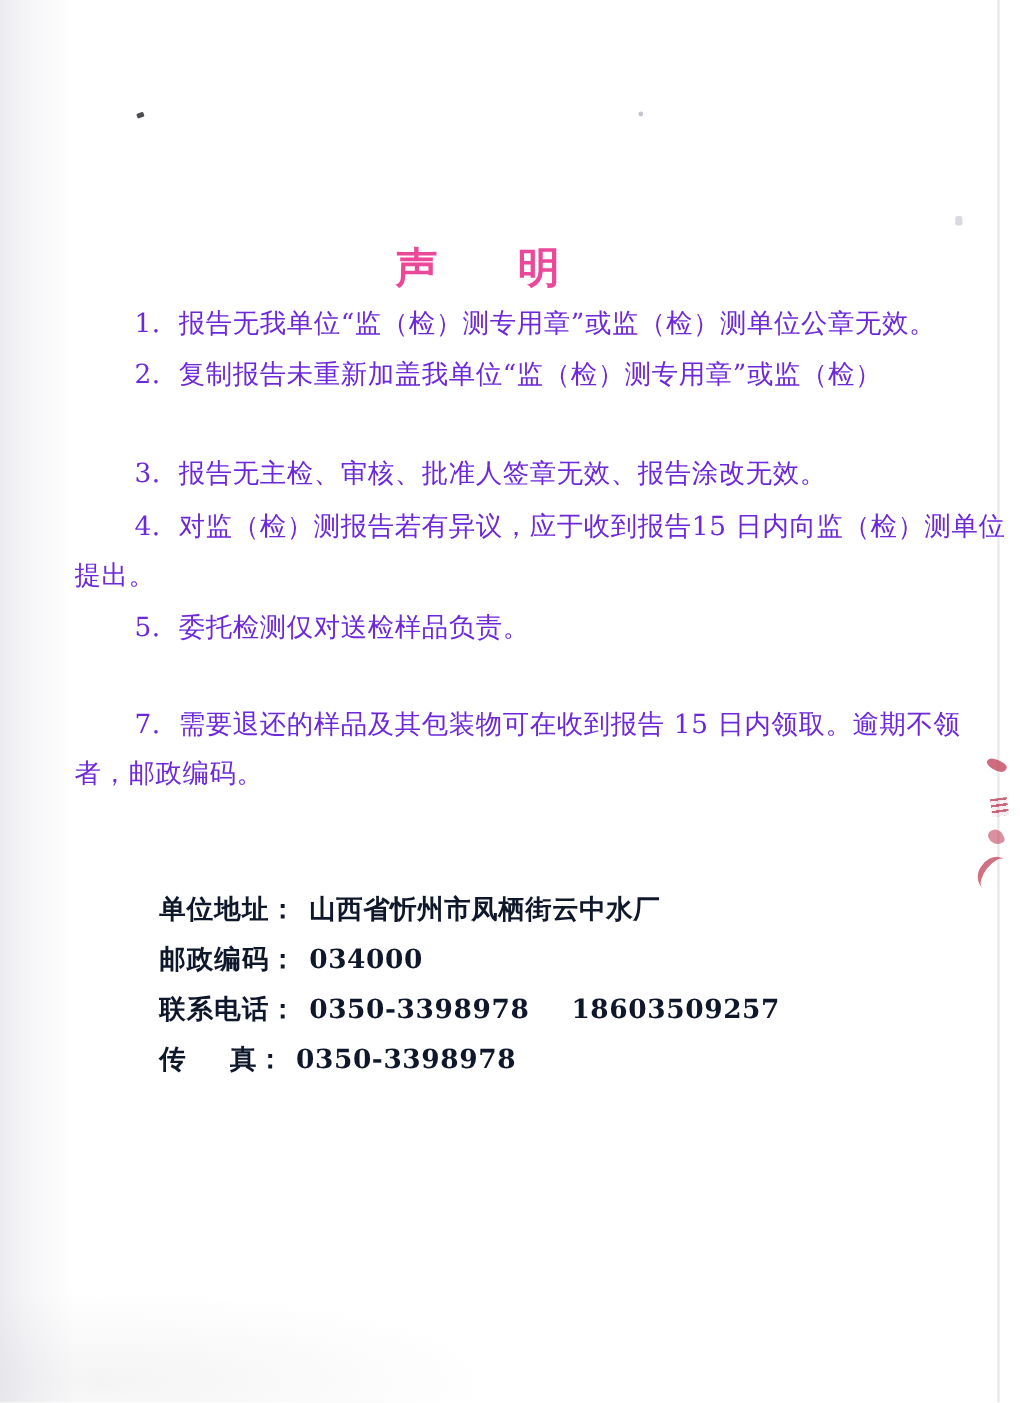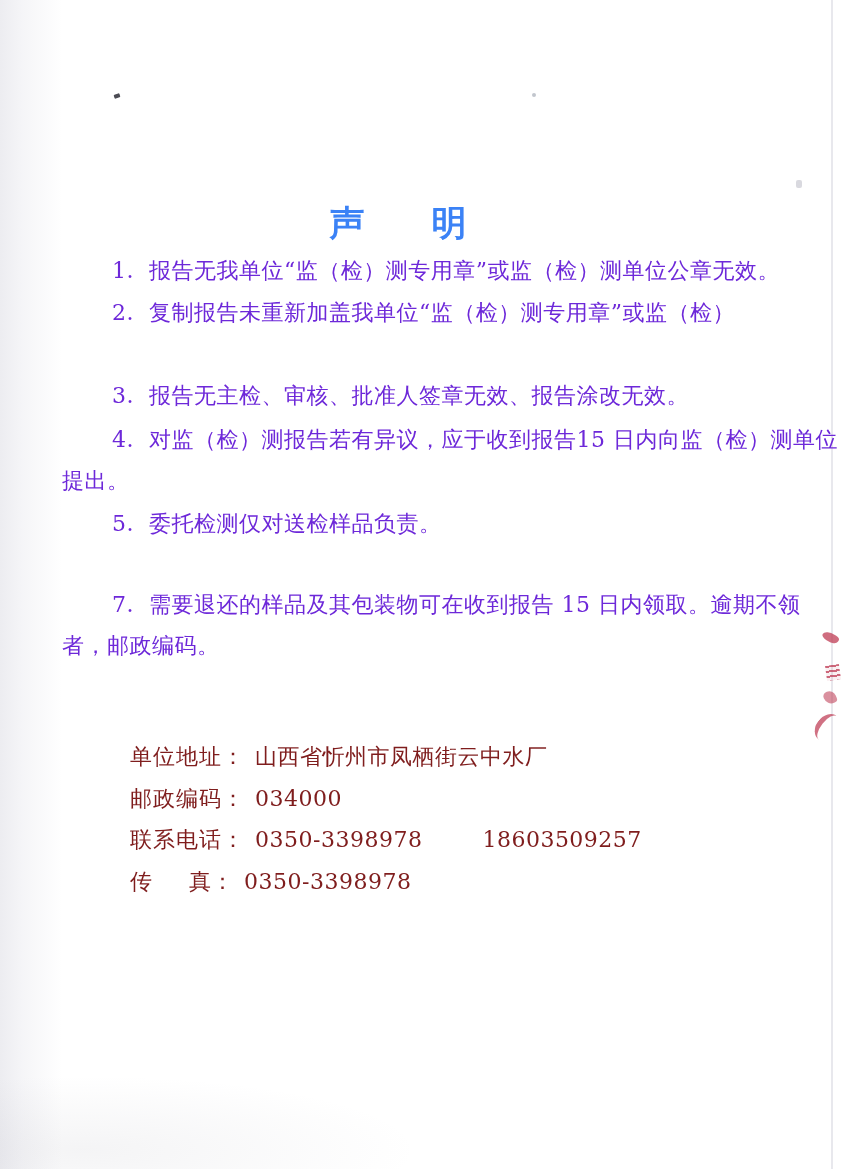--- a/index.html
+++ b/index.html
@@ -27,41 +27,41 @@
   }
   .speck { position: absolute; }
   .speck-dark  { left: 114px; top: 94px;  width: 6px; height: 4px; background: #4c4c54; transform: rotate(-20deg); border-radius: 1px; }
   .speck-faint { left: 532px; top: 93px;  width: 4px; height: 4px; background: #9aa0ab; opacity:.6; border-radius: 50%; }
   .speck-gray  { left: 796px; top: 180px; width: 6px; height: 8px; background: #c9c9d1; opacity:.7; border-radius: 2px; }
   
   .title {
     position: absolute; left: 0; right: 38px; top: 200px; margin: 0;
     text-align: center;
     font-family: "DejaVu Sans", "Liberation Sans", sans-serif;
-    font-size: 35px; font-weight: 700; color: #3b82f6;
+    font-size: 35px; font-weight: 700; color: #ec4899;
     letter-spacing: 16px; white-space: pre;
   }
   
   .line {
     position: absolute; left: 62px;
     font-size: 22px; line-height: 1.15; color: #6d28d9;
     white-space: pre; letter-spacing: 0.5px;
   }
   .line.indent { left: 112px; }
   
   .contact-row {
     position: absolute; left: 100px;
-    font-size: 22px; color: #7f1d1d; white-space: pre; letter-spacing: 0.5px;
+    font-size: 22px; color: #0f172a; white-space: pre; letter-spacing: 0.5px; font-weight: bold;
   }
   .contact-row .label { letter-spacing: 1px; }
   .contact-row .fax-label {
     display: inline-flex; width: 104px; justify-content: space-between;
   }
   .contact-row .value { margin-left: 10px; }
-  .contact-row .value2 { margin-left: 60px; }
+  .contact-row .value2 { margin-left: 35px; }
   
   .stamp-edge { position: absolute; left: 812px; top: 625px; width: 38px; height: 130px; }
   .stamp-stroke { position: absolute; background: rgba(188,52,78,0.72); }
   .stamp-s1 { left: 10px; top: 8px;  width: 17px; height: 9px;  border-radius: 70% 30% 60% 40%; transform: rotate(33deg); }
   .stamp-s2 { left: 14px; top: 40px; width: 14px; height: 15px; transform: rotate(-8deg);
               background: repeating-linear-gradient(to bottom, rgba(188,52,78,0.75) 0 2px, rgba(188,52,78,0.08) 2px 5px); }
   .stamp-s3 { left: 12px; top: 66px; width: 12px; height: 13px; border-radius: 40% 60% 30% 70%; transform: rotate(-24deg); background: rgba(188,52,78,0.55); }
   .stamp-s4 { left: 4px;  top: 88px; width: 19px; height: 30px; background: transparent;
               border-left: 5px solid rgba(188,52,78,0.70); border-radius: 50%; transform: rotate(38deg); }
 </style>

